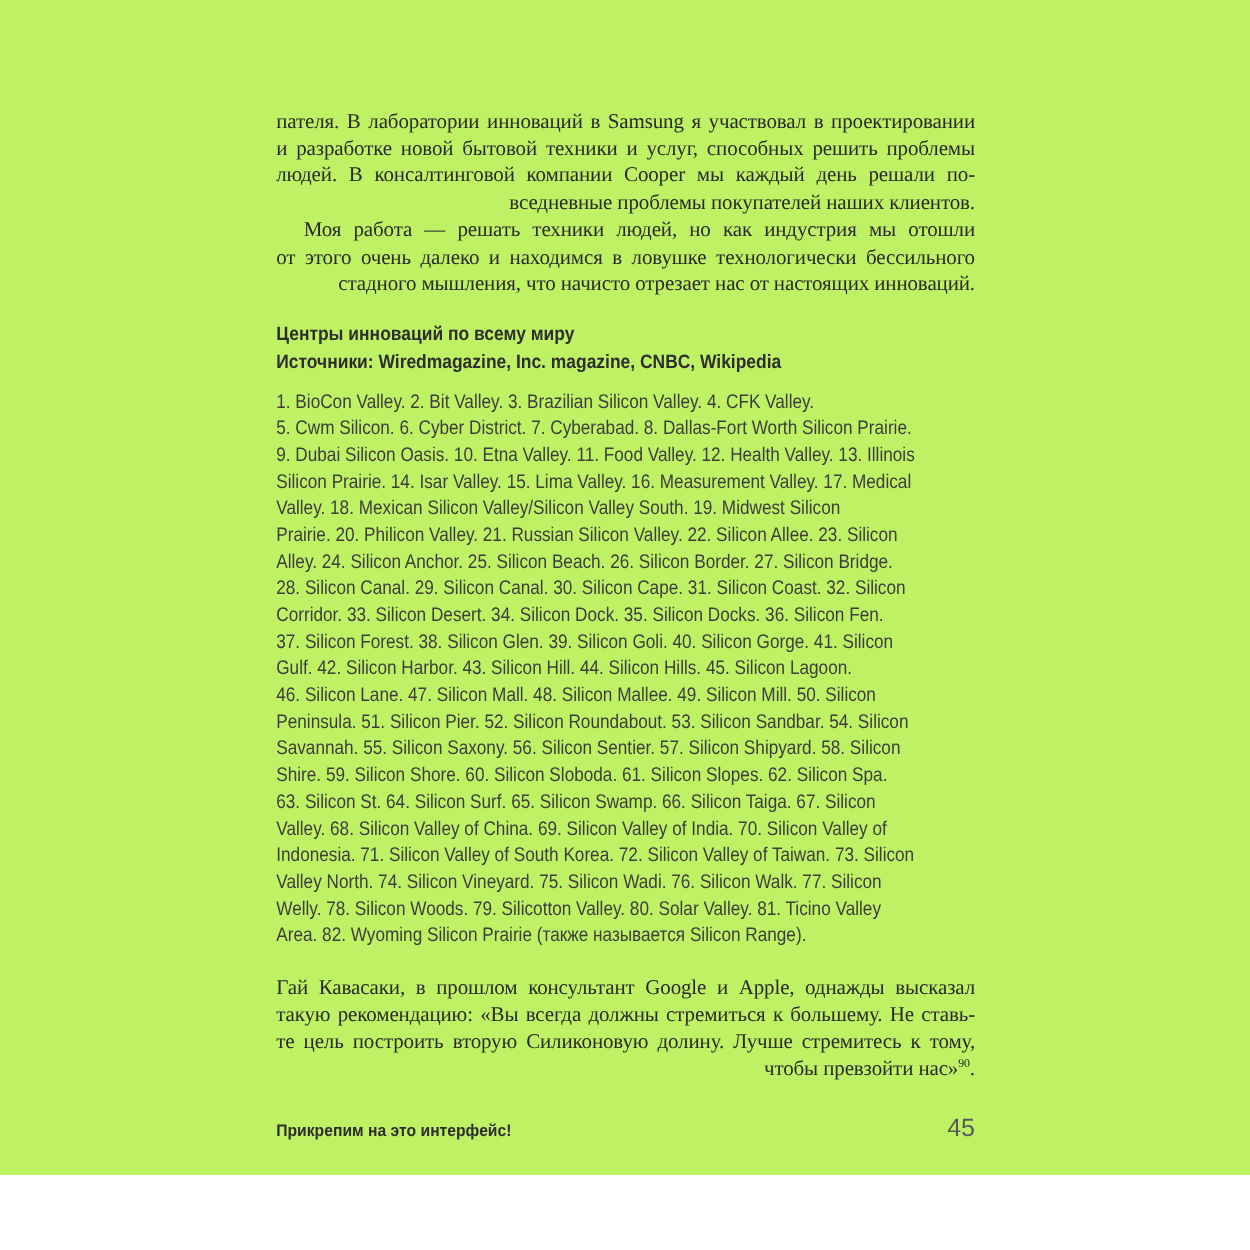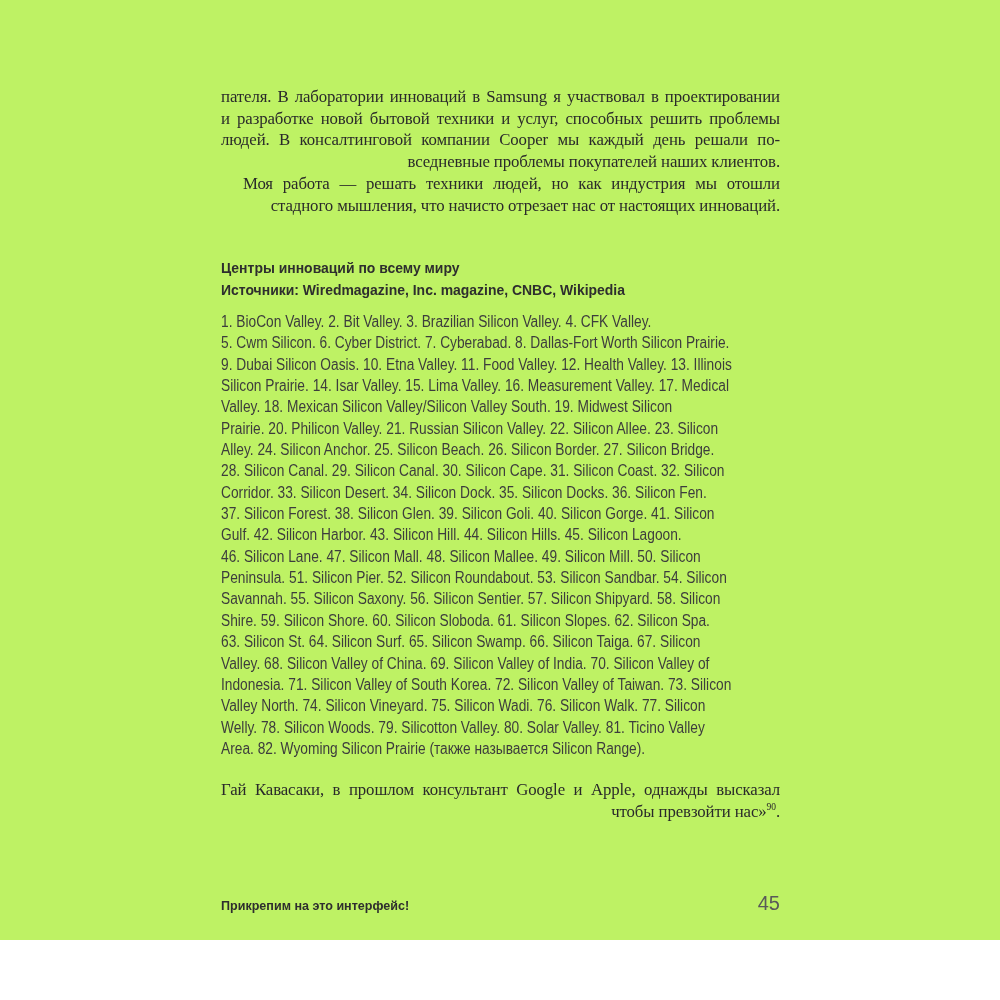--- a/index.html
+++ b/index.html
@@ -73,20 +73,21 @@
 <body>
 
 <div class="page">
 
   <div class="col serif-block" style="top:86px;">
     <div class="sline just">пателя. В лаборатории инноваций в Samsung я участвовал в проектировании</div>
     <div class="sline just">и разработке новой бытовой техники и услуг, способных решить проблемы</div>
     <div class="sline just">людей. В консалтинговой компании Cooper мы каждый день решали по-</div>
     <div class="sline">вседневные проблемы покупателей наших клиентов.</div>
     <div class="sline just indent">Моя работа — решать техники людей, но как индустрия мы отошли</div>
+    <div class="sline just">от этого очень далеко и находимся в ловушке технологически бессильного</div>
     <div class="sline">стадного мышления, что начисто отрезает нас от настоящих инноваций.</div>
   </div>
 
   <div class="col infobox-head" style="top:257px;">
     <div>Центры инноваций по всему миру</div>
     <div>Источники: Wiredmagazine, Inc. magazine, CNBC, Wikipedia</div>
   </div>
 
   <div class="col list-block" style="top:311px;">
     <div class="lline">1. BioCon Valley. 2. Bit Valley. 3. Brazilian Silicon Valley. 4. CFK Valley.</div>
@@ -107,20 +108,22 @@
     <div class="lline">63. Silicon St. 64. Silicon Surf. 65. Silicon Swamp. 66. Silicon Taiga. 67. Silicon</div>
     <div class="lline">Valley. 68. Silicon Valley of China. 69. Silicon Valley of India. 70. Silicon Valley of</div>
     <div class="lline">Indonesia. 71. Silicon Valley of South Korea. 72. Silicon Valley of Taiwan. 73. Silicon</div>
     <div class="lline">Valley North. 74. Silicon Vineyard. 75. Silicon Wadi. 76. Silicon Walk. 77. Silicon</div>
     <div class="lline">Welly. 78. Silicon Woods. 79. Silicotton Valley. 80. Solar Valley. 81. Ticino Valley</div>
     <div class="lline">Area. 82. Wyoming Silicon Prairie (также называется Silicon Range).</div>
   </div>
 
   <div class="col serif-block" style="top:779px;">
     <div class="sline just">Гай Кавасаки, в прошлом консультант Google и Apple, однажды высказал</div>
+    <div class="sline just">такую рекомендацию: «Вы всегда должны стремиться к большему. Не ставь-</div>
+    <div class="sline just">те цель построить вторую Силиконовую долину. Лучше стремитесь к тому,</div>
     <div class="sline"><span>чтобы превзойти нас»</span><sup class="fnref">90</sup><span>.</span></div>
   </div>
 
   <div class="footer">
     <div class="footer-title">Прикрепим на это интерфейс!</div>
     <div class="page-number">45</div>
   </div>
 
 </div>
 

